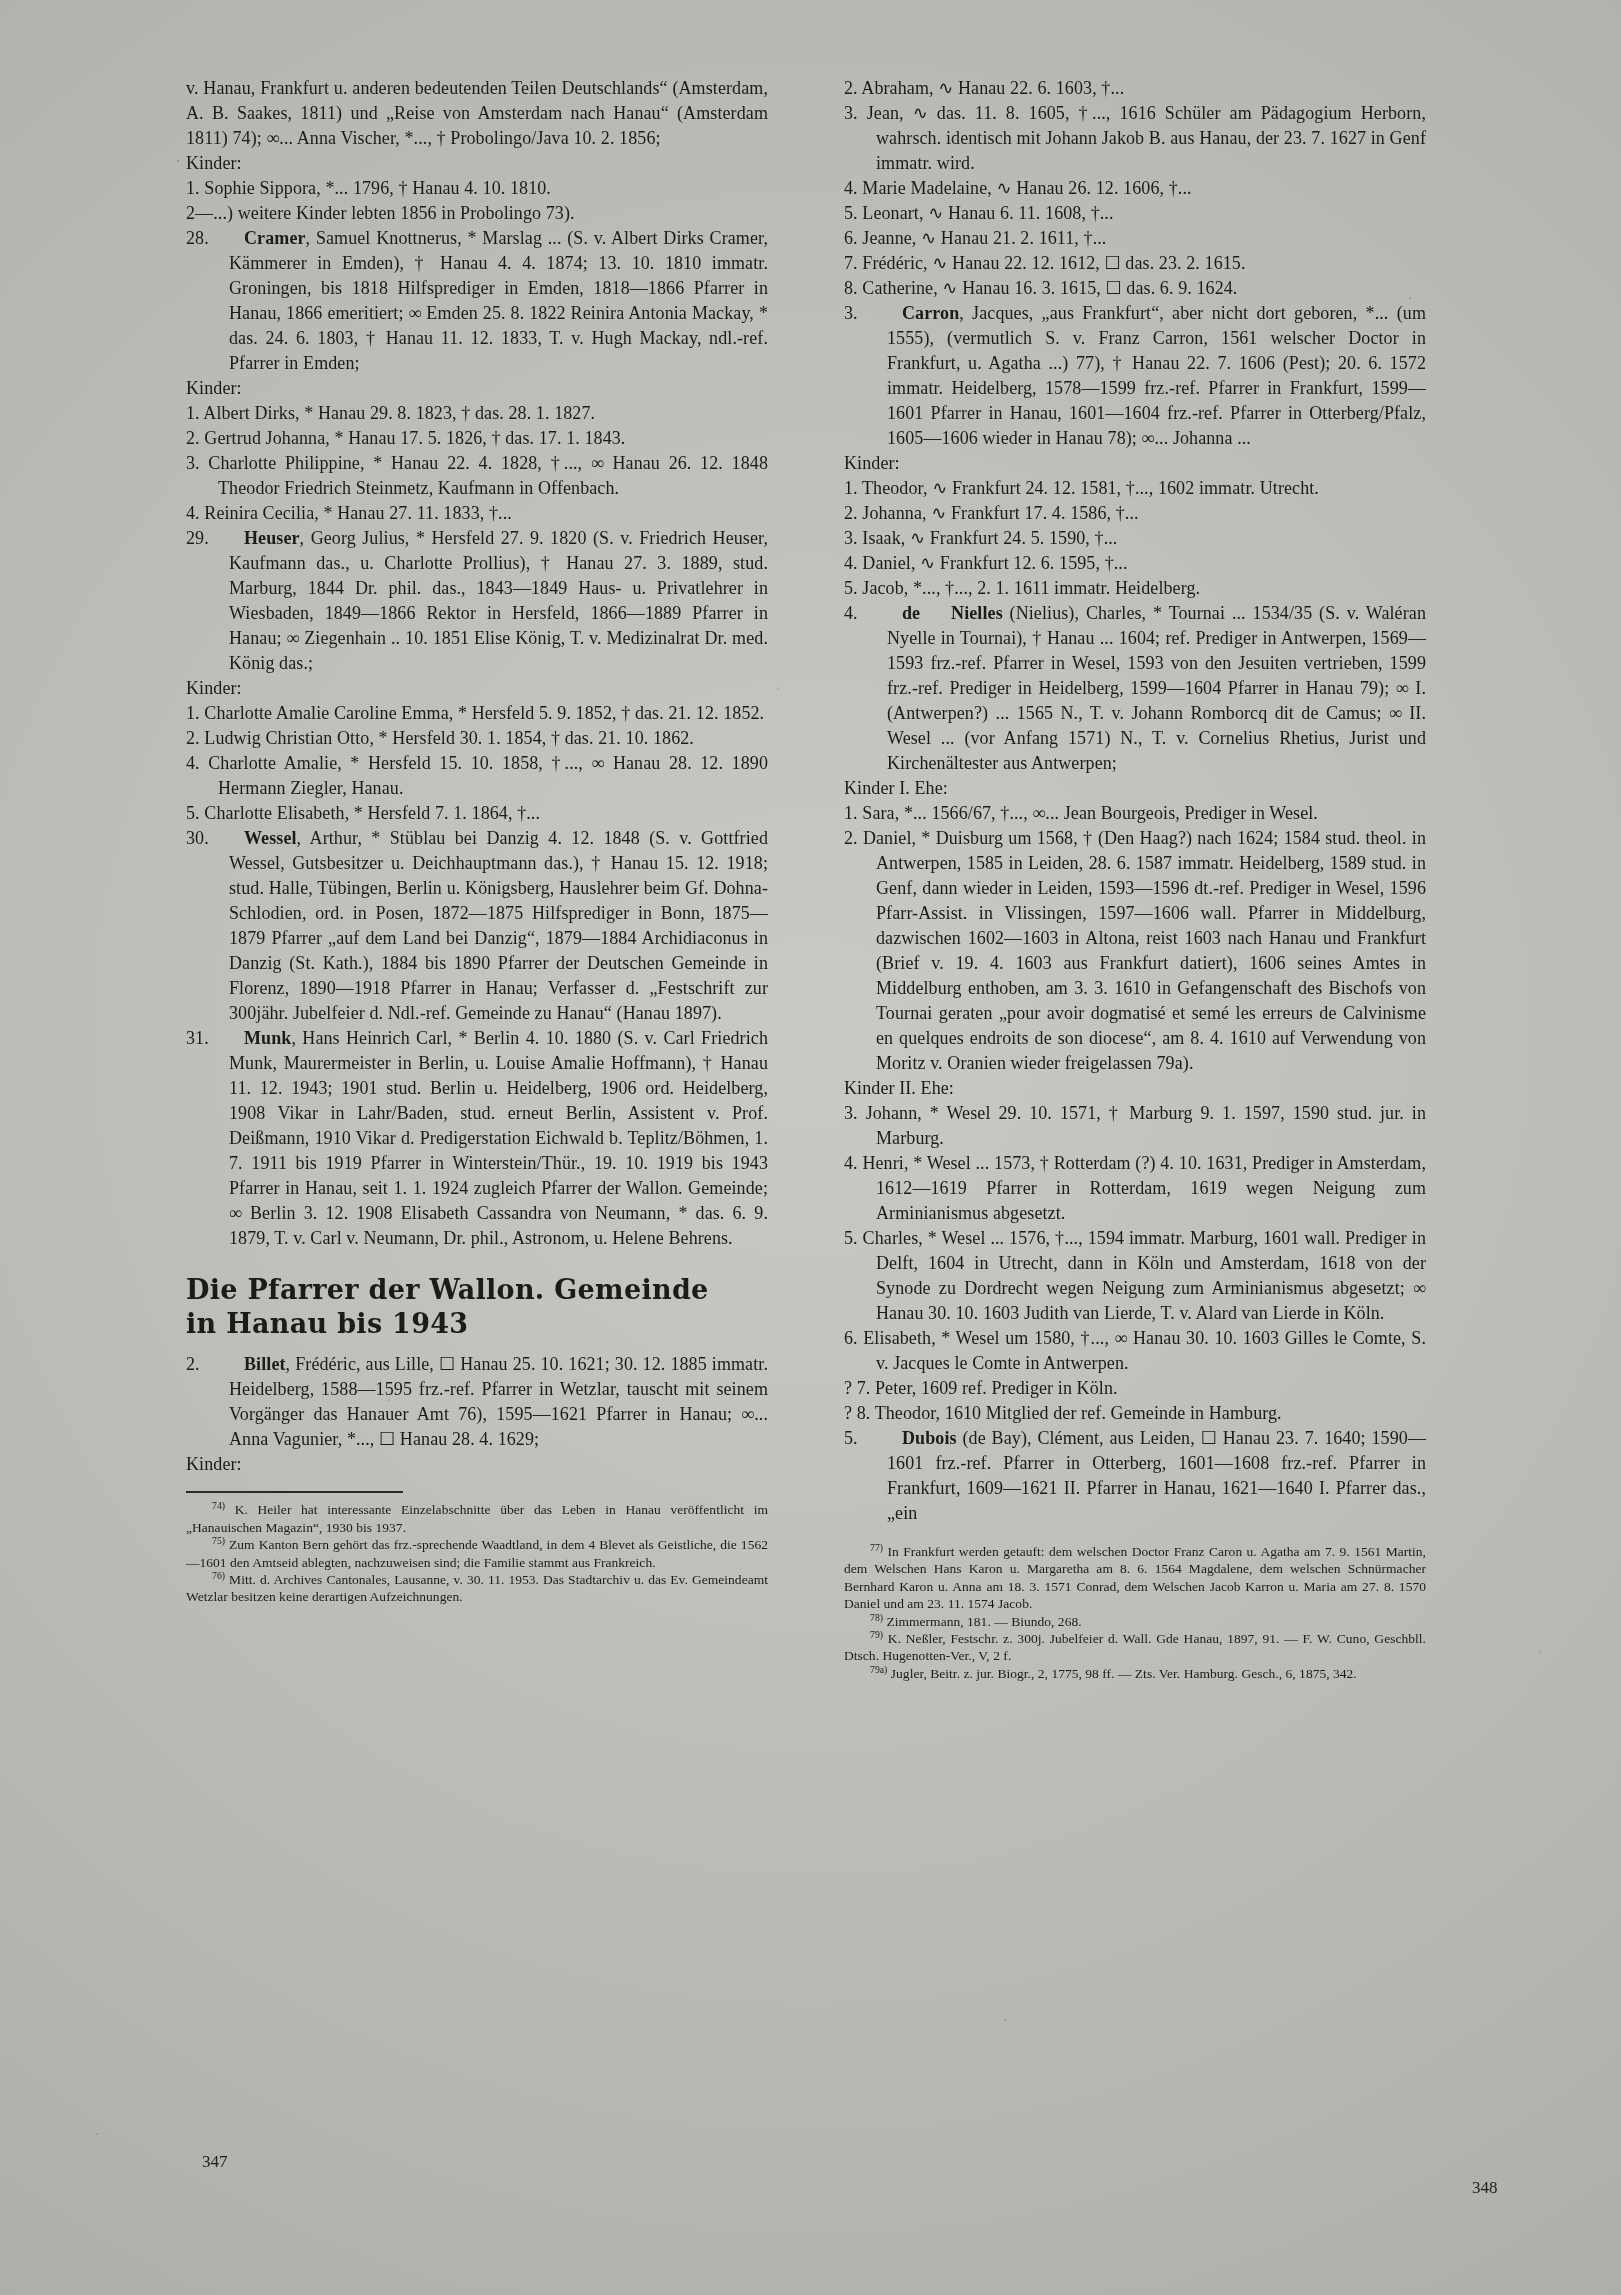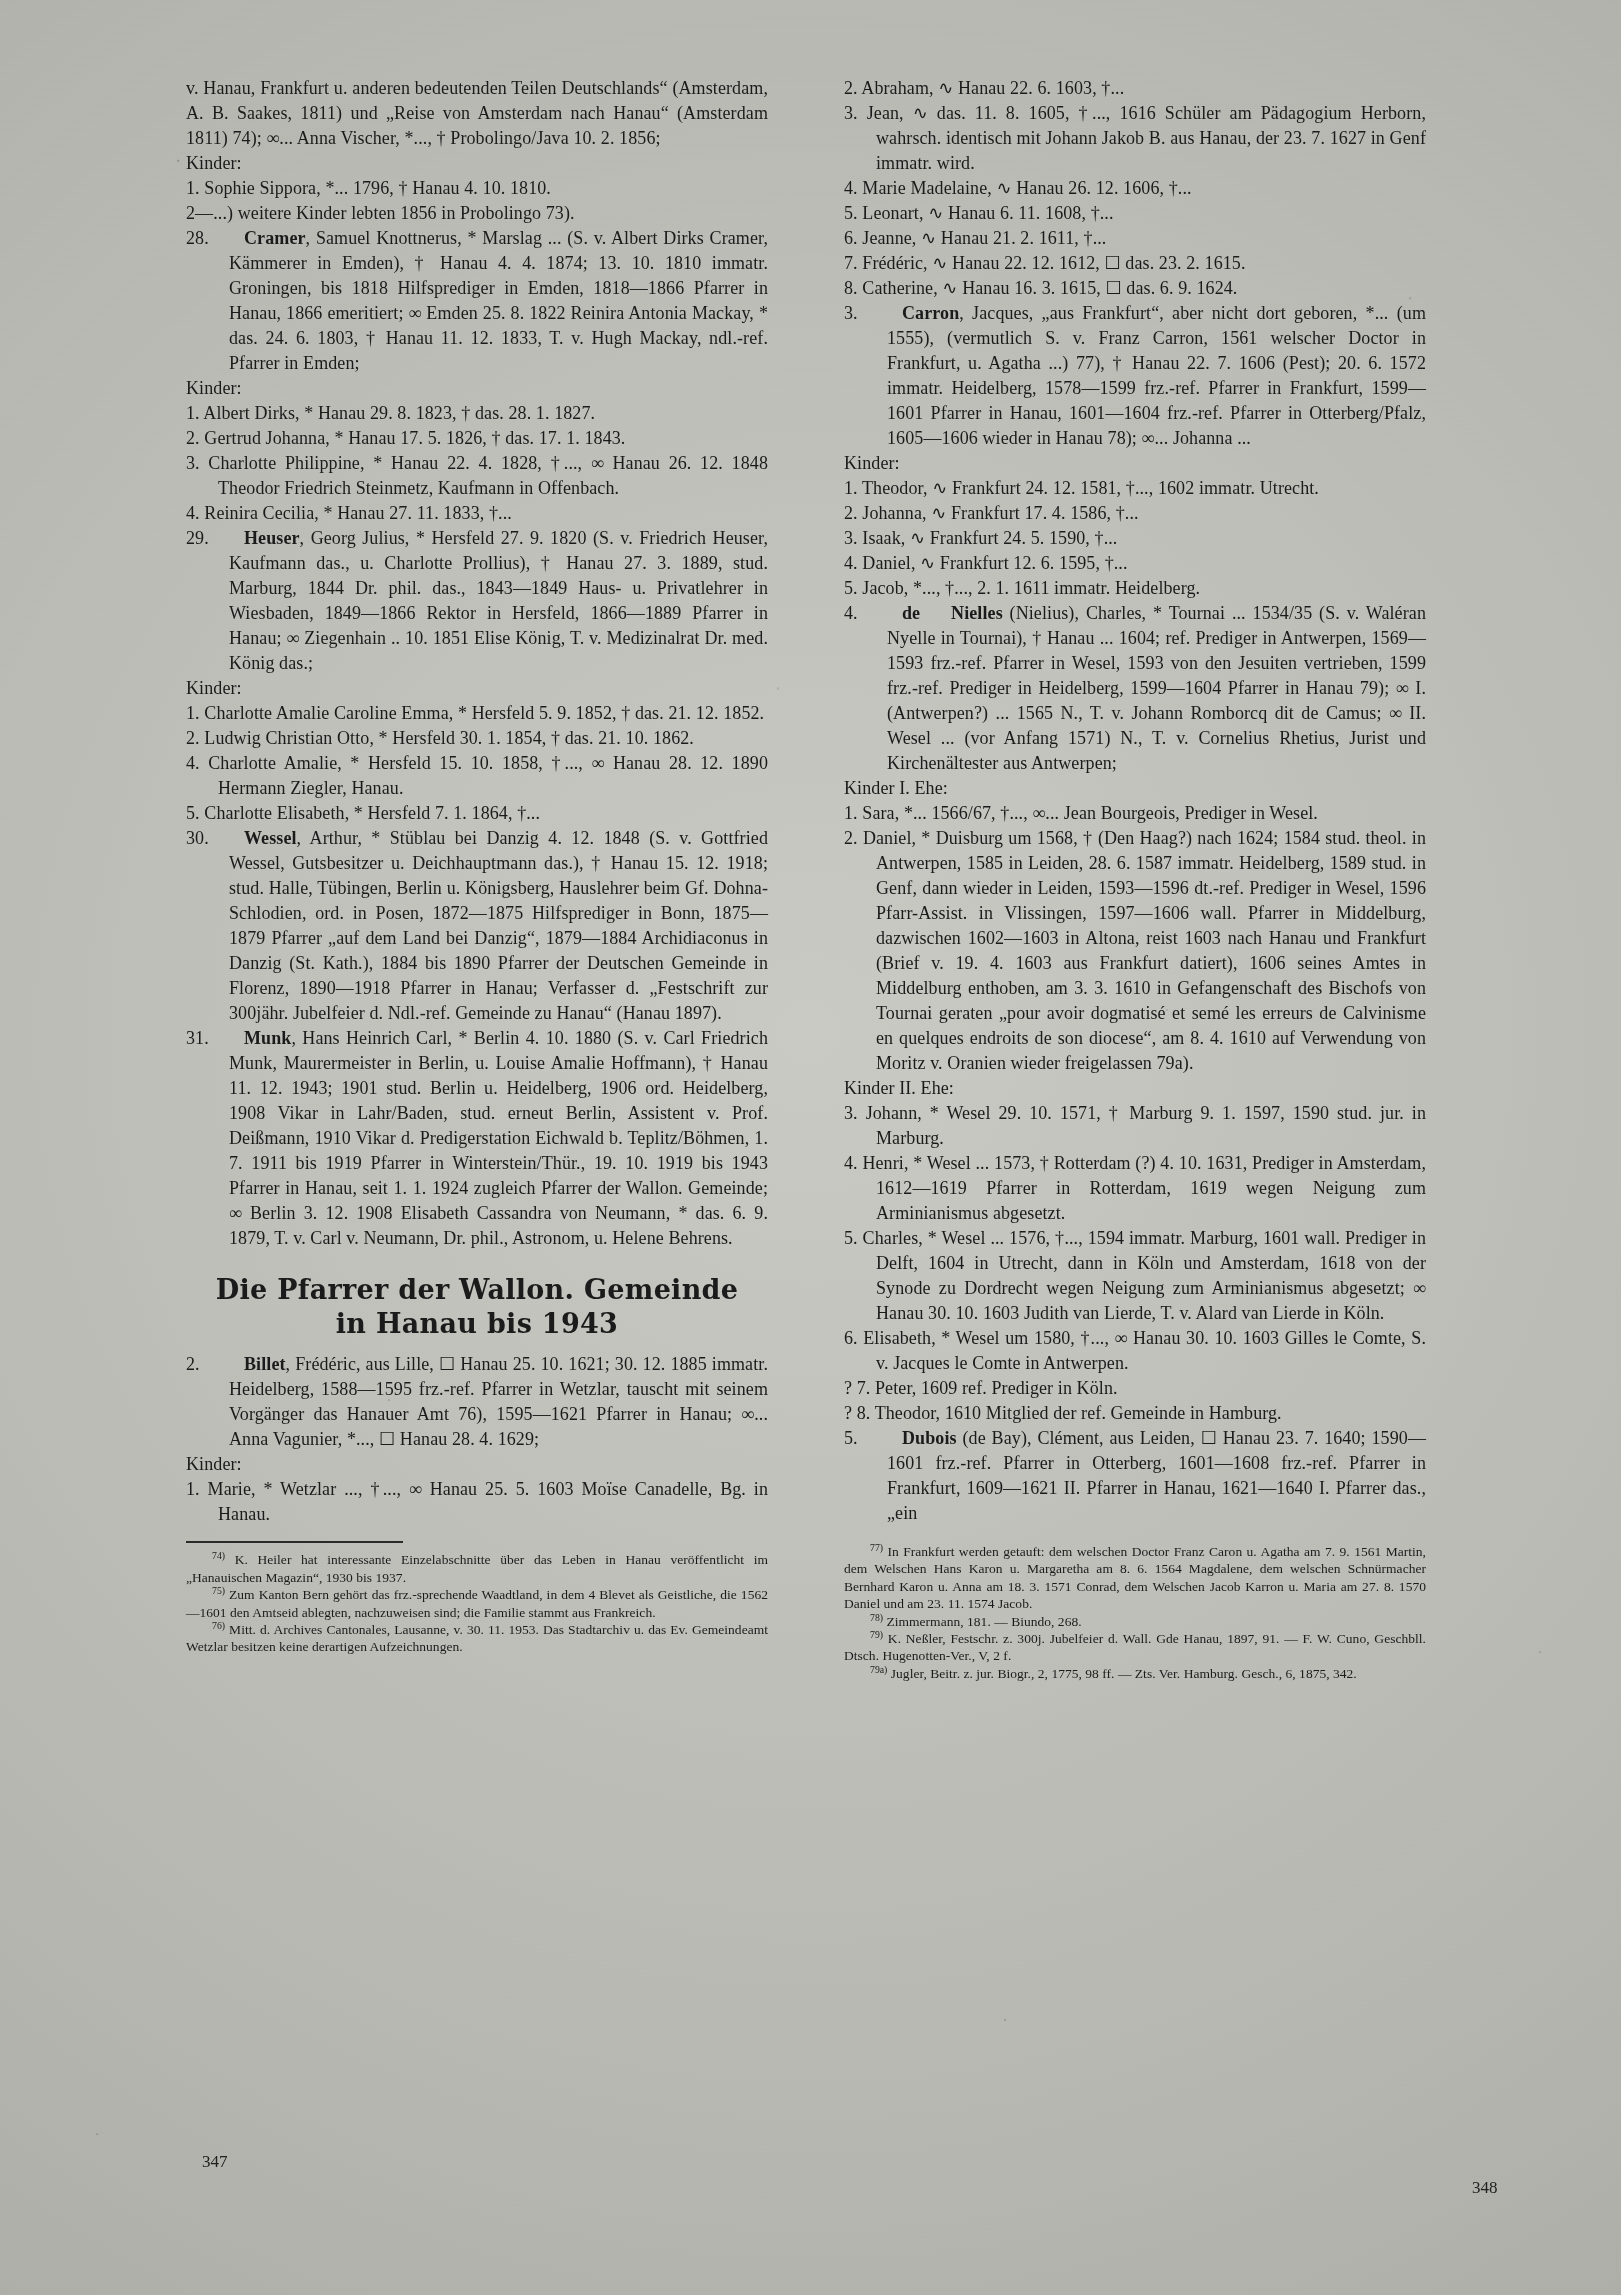--- a/index.html
+++ b/index.html
@@ -60,21 +60,21 @@
     padding-left:32px;
     text-indent:-32px;
   }
   .plain { margin:0; padding-left:0; text-indent:0; }
 
   .num { display:inline-block; min-width:34px; text-indent:0; }
   b { font-weight:bold;margin-left:24px; }
   sup { font-size:0.62em; vertical-align:0.55em; line-height:0; }
 
   .section-title {
-    text-align:center;
+    text-align:left;
     font-weight:bold;
     font-size:27px;
     line-height:34px;
     letter-spacing:0.3px;
     margin:22.4px 0 10.5px 0;
     font-family:"DejaVu Serif", serif;
   }
   .section-title .l2 { display:block; }
 
   .fnrule {
@@ -135,21 +135,20 @@
       <p class="entry"><span class="num">31.</span><b>Munk</b><span>, Hans Heinrich Carl, * Berlin 4. 10. 1880 (S. v. Carl Friedrich Munk, Maurermeister in Berlin, u. Louise Amalie Hoffmann), † Hanau 11. 12. 1943; 1901 stud. Berlin u. Heidelberg, 1906 ord. Heidelberg, 1908 Vikar in Lahr/Baden, stud. erneut Berlin, Assistent v. Prof. Deißmann, 1910 Vikar d. Predigerstation Eichwald b. Teplitz/Böhmen, 1. 7. 1911 bis 1919 Pfarrer in Winterstein/Thür., 19. 10. 1919 bis 1943 Pfarrer in Hanau, seit 1. 1. 1924 zugleich Pfarrer der Wallon. Gemeinde; ∞ Berlin 3. 12. 1908 Elisabeth Cassandra von Neumann, * das. 6. 9. 1879, T. v. Carl v. Neumann, Dr. phil., Astronom, u. Helene Behrens.</span></p>
 
       <div class="section-title">
         <span class="l1">Die Pfarrer der Wallon. Gemeinde</span>
         <span class="l2">in Hanau bis 1943</span>
       </div>
 
 
       <p class="entry"><span class="num">2.</span><b>Billet</b><span>, Frédéric, aus Lille, ☐ Hanau 25. 10. 1621; 30. 12. 1885 immatr. Heidelberg, 1588—1595 frz.-ref. Pfarrer in Wetzlar, tauscht mit seinem Vorgänger das Hanauer Amt 76), 1595—1621 Pfarrer in Hanau; ∞... Anna Vagunier, *..., ☐ Hanau 28. 4. 1629;</span></p>
       <p class="plain">Kinder:</p>
-      <p class="entry sub">1. Marie, * Wetzlar ..., †..., ∞ Hanau 25. 5. 1603 Moïse Canadelle, Bg. in Hanau.</p>
     </div>
 
     <div class="fnrule"></div>
 
     <div class="footnotes">
       <p><sup>74)</sup> <span>K. Heiler hat interessante Einzelabschnitte über das Leben in Hanau veröffentlicht im „Hanauischen Magazin“, 1930 bis 1937.</span></p>
       <p><sup>75)</sup> <span>Zum Kanton Bern gehört das frz.-sprechende Waadtland, in dem 4 Blevet als Geistliche, die 1562—1601 den Amtseid ablegten, nachzuweisen sind; die Familie stammt aus Frankreich.</span></p>
       <p><sup>76)</sup> <span>Mitt. d. Archives Cantonales, Lausanne, v. 30. 11. 1953. Das Stadtarchiv u. das Ev. Gemeindeamt Wetzlar besitzen keine derartigen Aufzeichnungen.</span></p>
     </div>
   </div>

